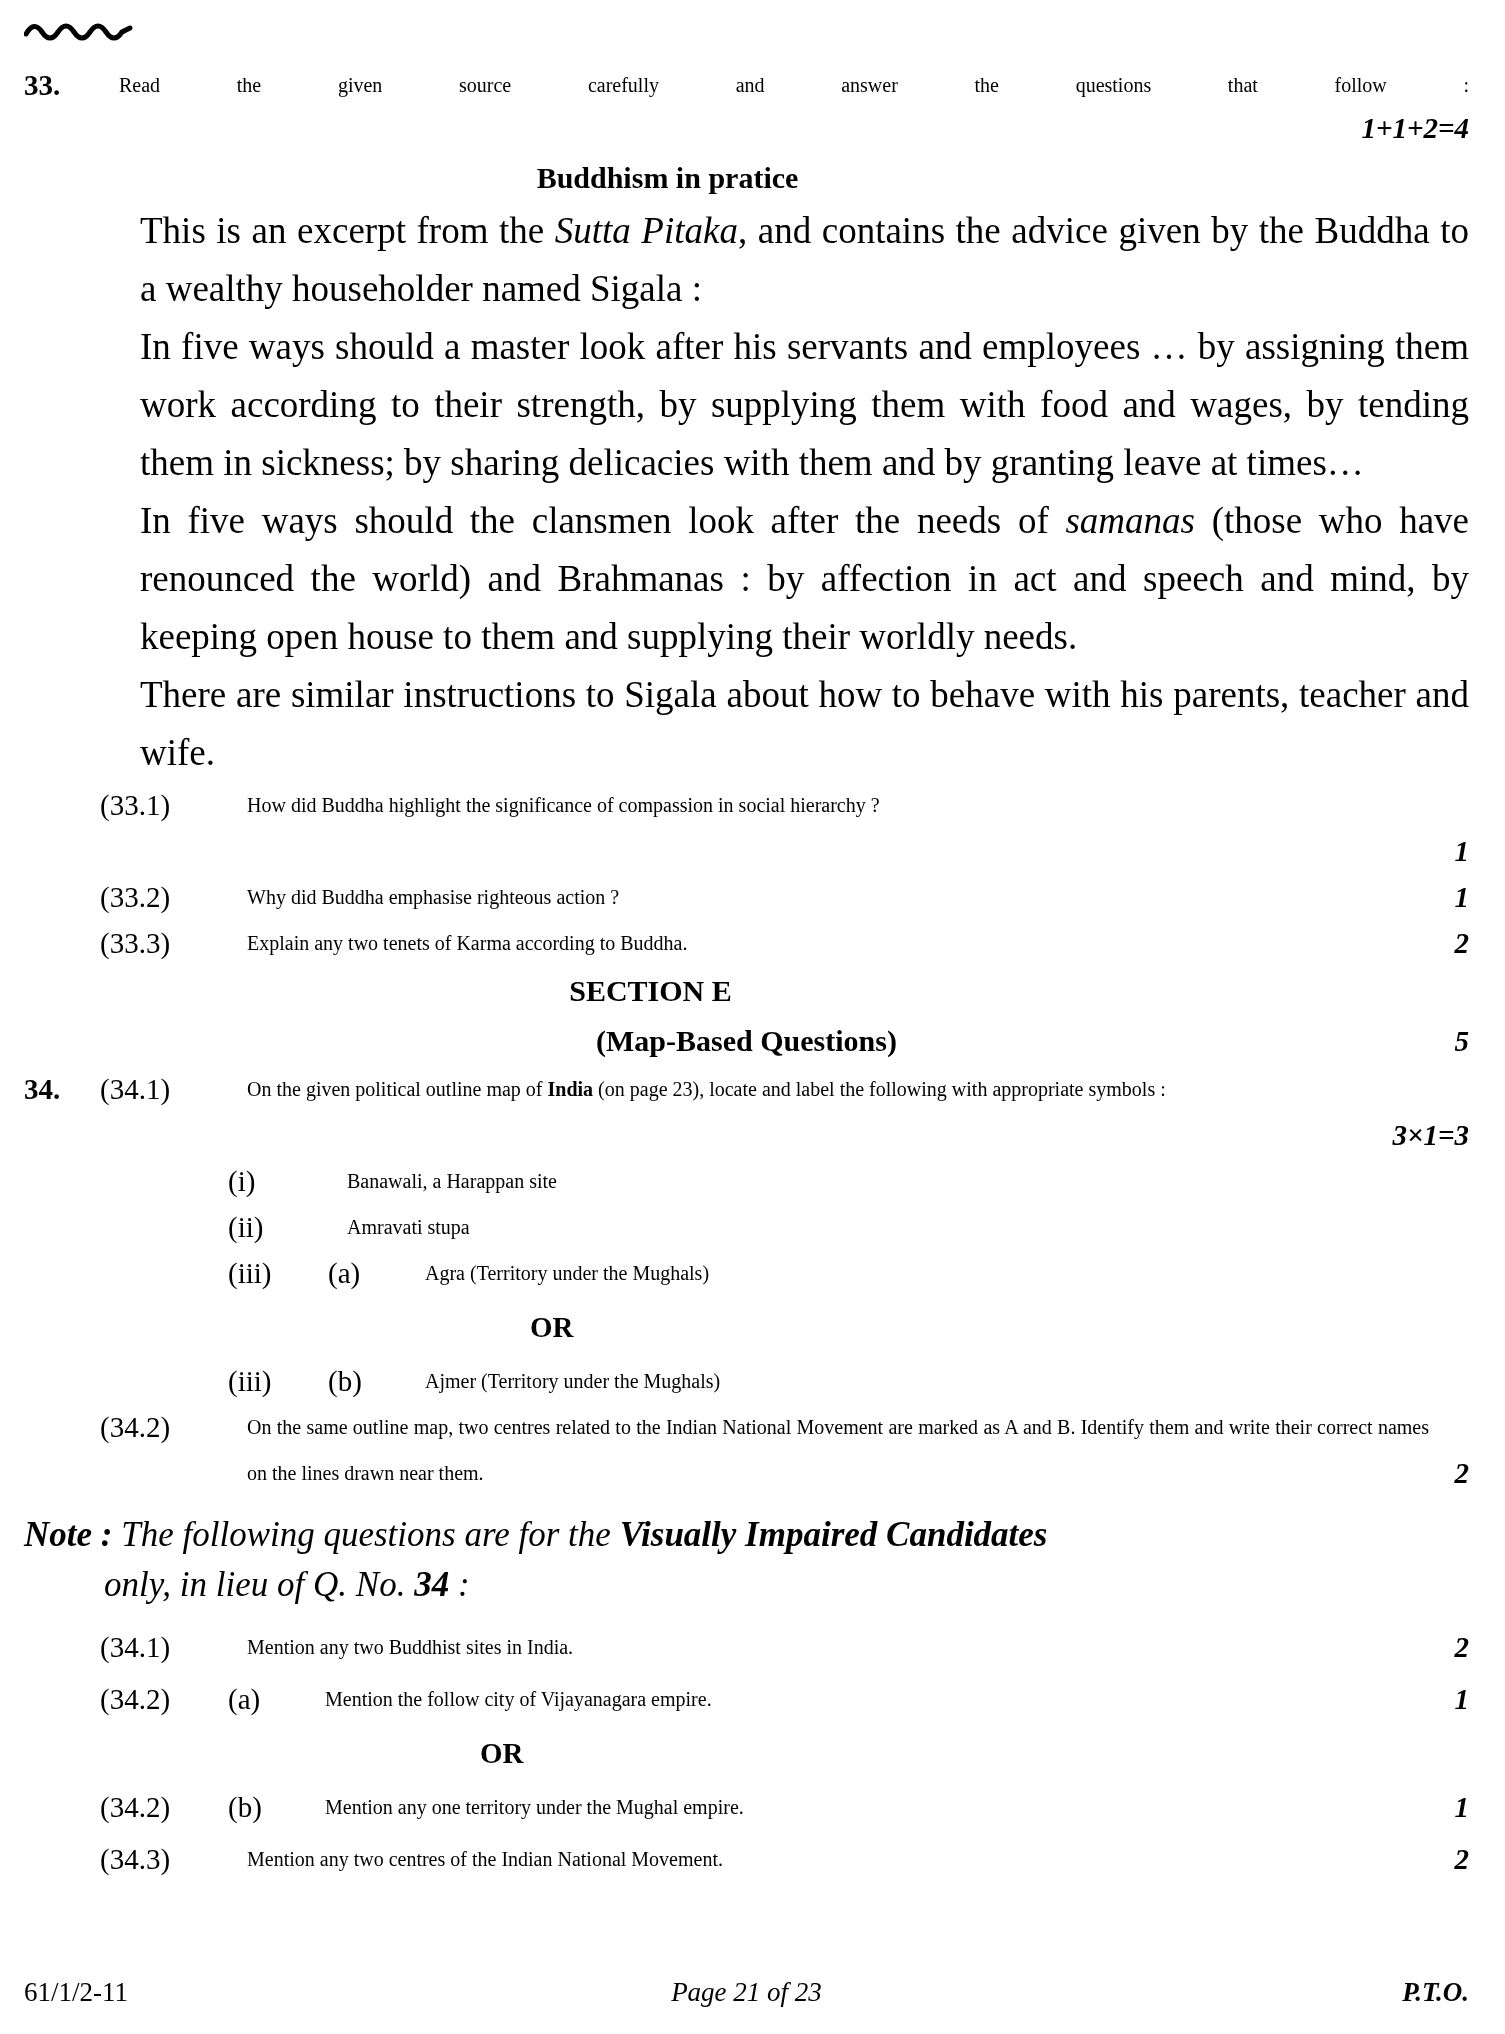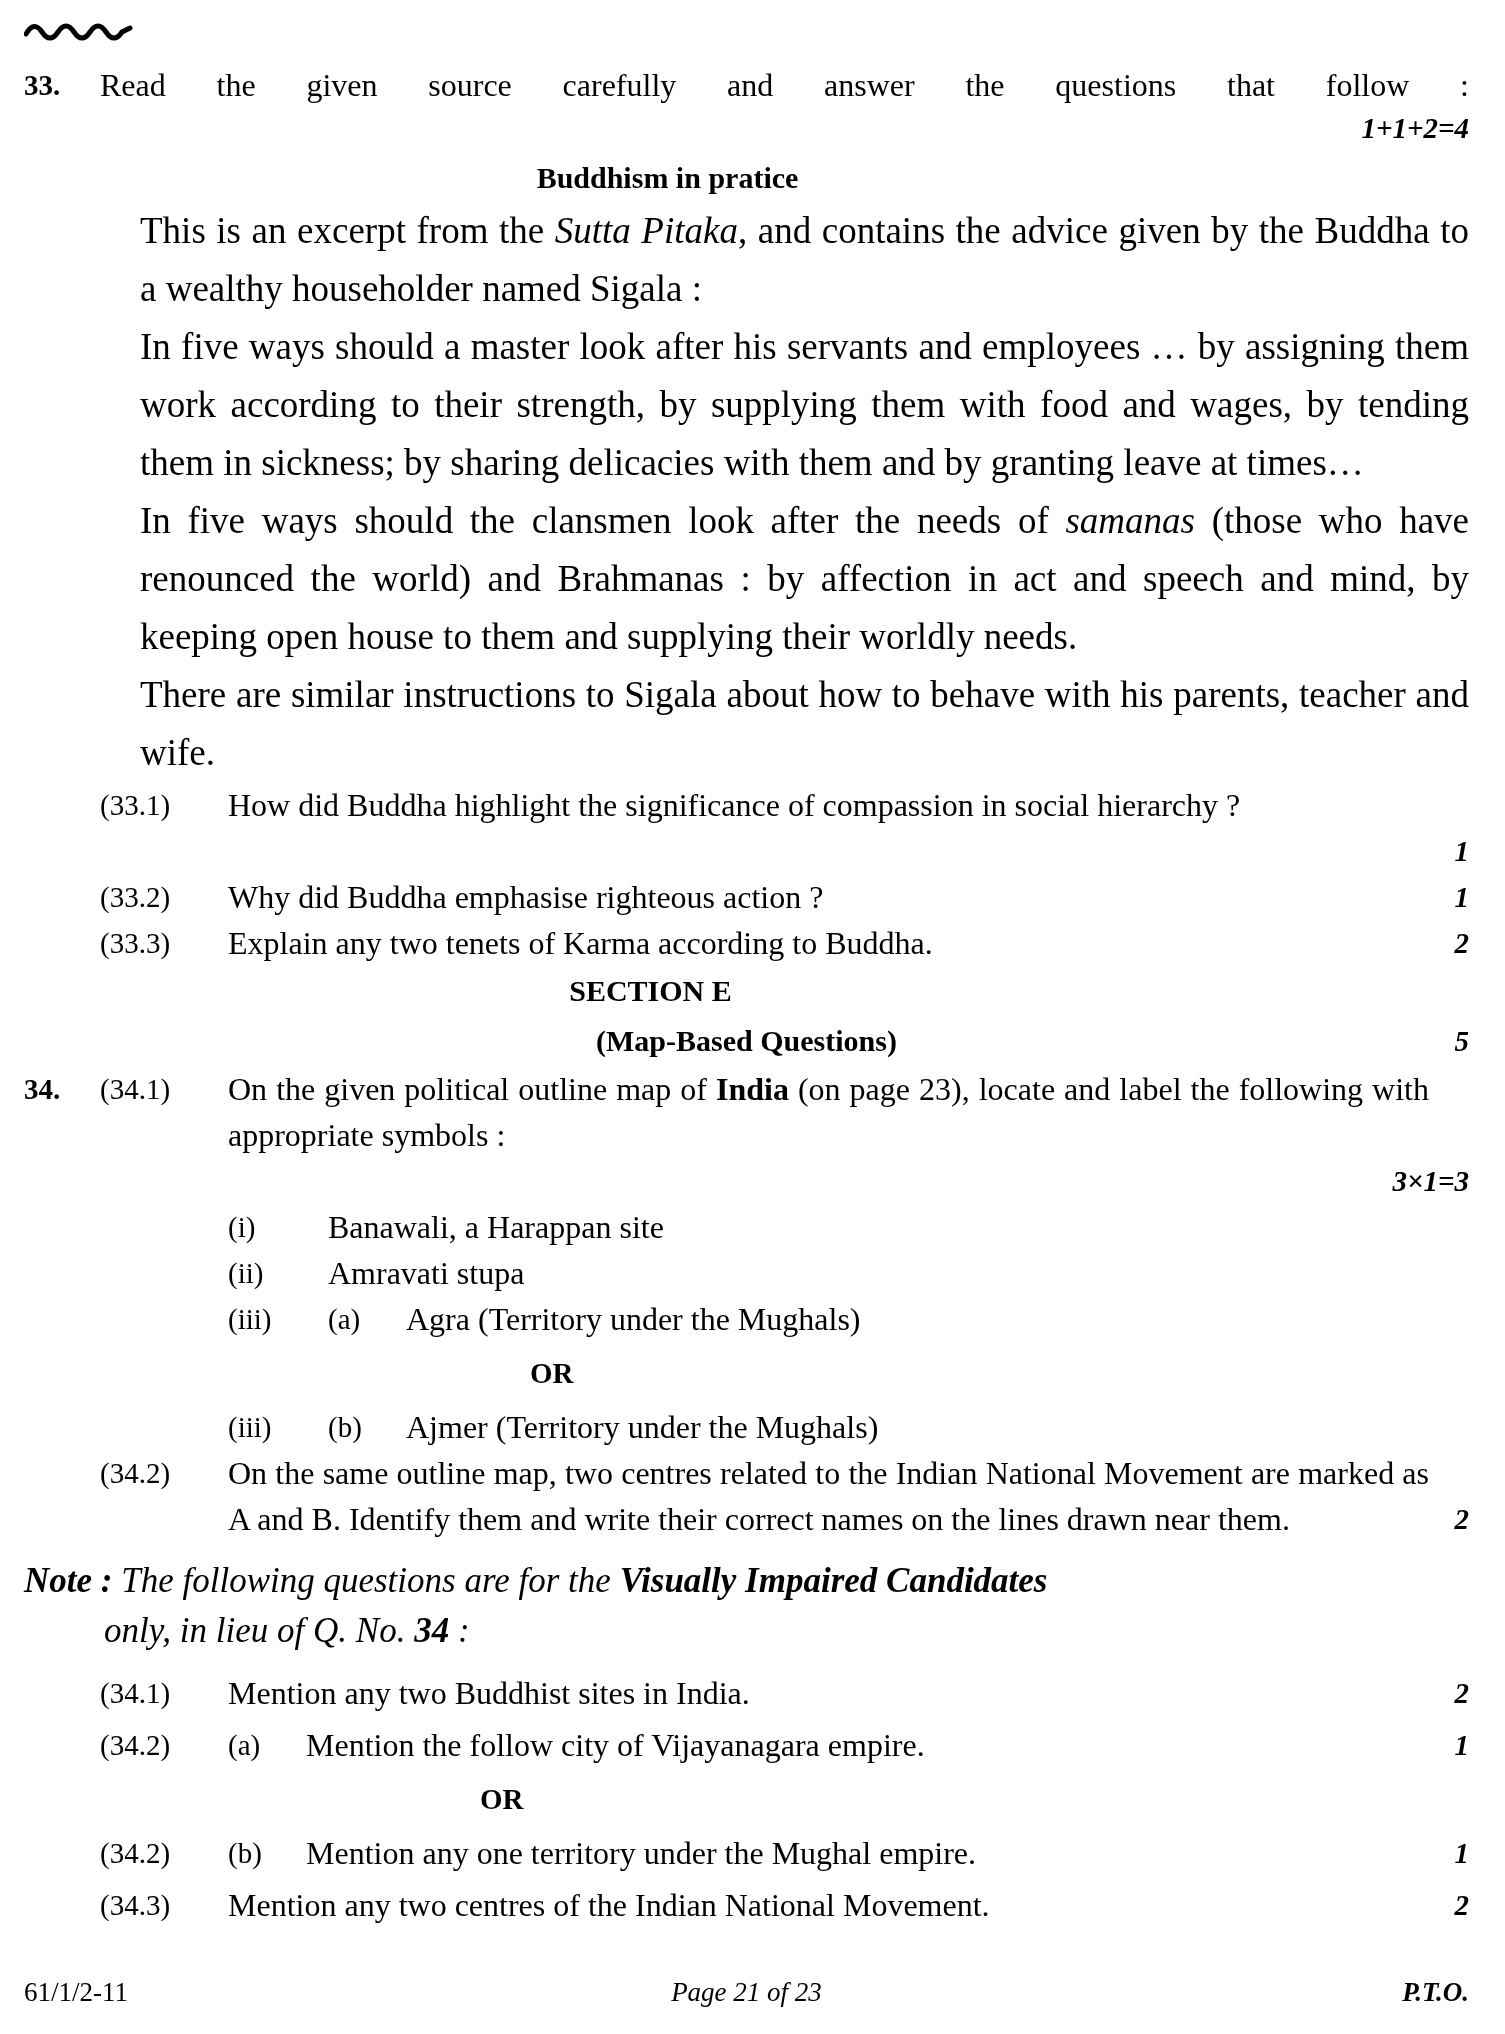--- a/index.html
+++ b/index.html
@@ -69,22 +69,23 @@
     text-align: left;
   }
   .col-alpha {
     flex: 0 0 78px;
     font-size: 29px;
     line-height: 46px;
     text-align: left;
   }
   .col-body {
     flex: 1 1 auto;
-    font-size: 32px;
-    line-height: 46px;
+    font-size: 20px;
+    line-height: 46px;
+    margin-left: 19px;
   }
   .col-marks {
     flex: 0 0 40px;
     font-size: 29px;
     line-height: 46px;
     font-style: italic;
     font-weight: bold;
     text-align: right;
     white-space: nowrap;
   }

